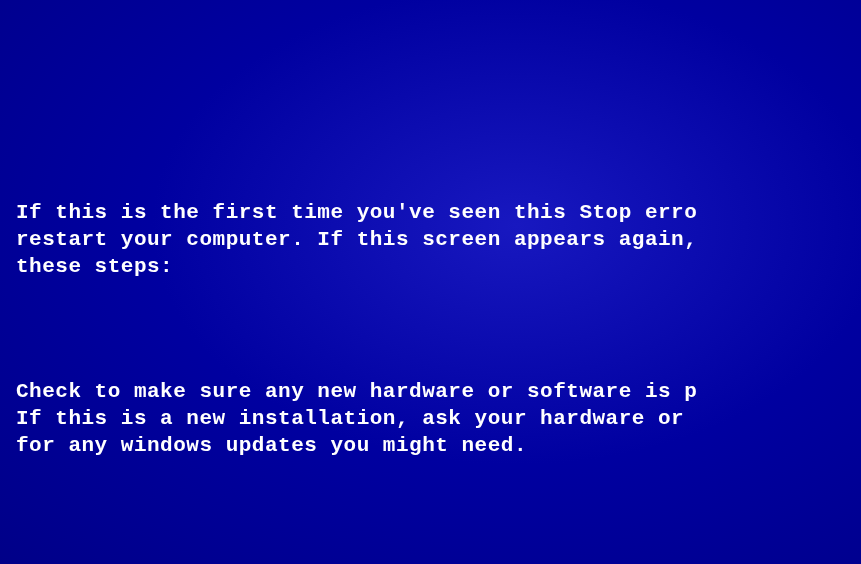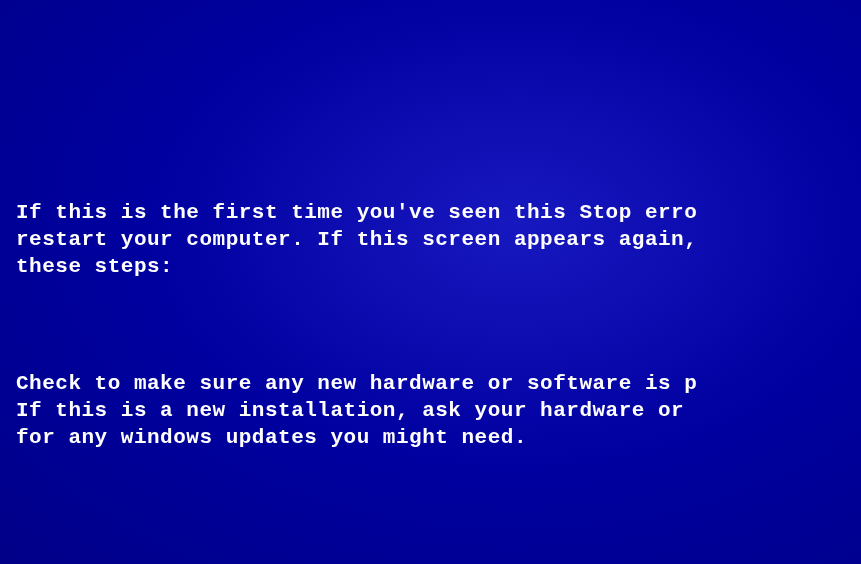--- a/index.html
+++ b/index.html
@@ -19,21 +19,21 @@
       line-height: 1.28;
       padding: 12px 0 0 16px;
       overflow: hidden;
       white-space: pre-wrap;
       letter-spacing: 0.5px;
     }
     .screen {
       position: relative;
     }
     .para {
-      margin-bottom: 10px;
+      margin-bottom: 18px;
       white-space: pre-line;
       word-break: break-word;
     }
     .para:last-of-type {
       margin-bottom: 0;
     }
   </style>
 </head>
 <body>
 

